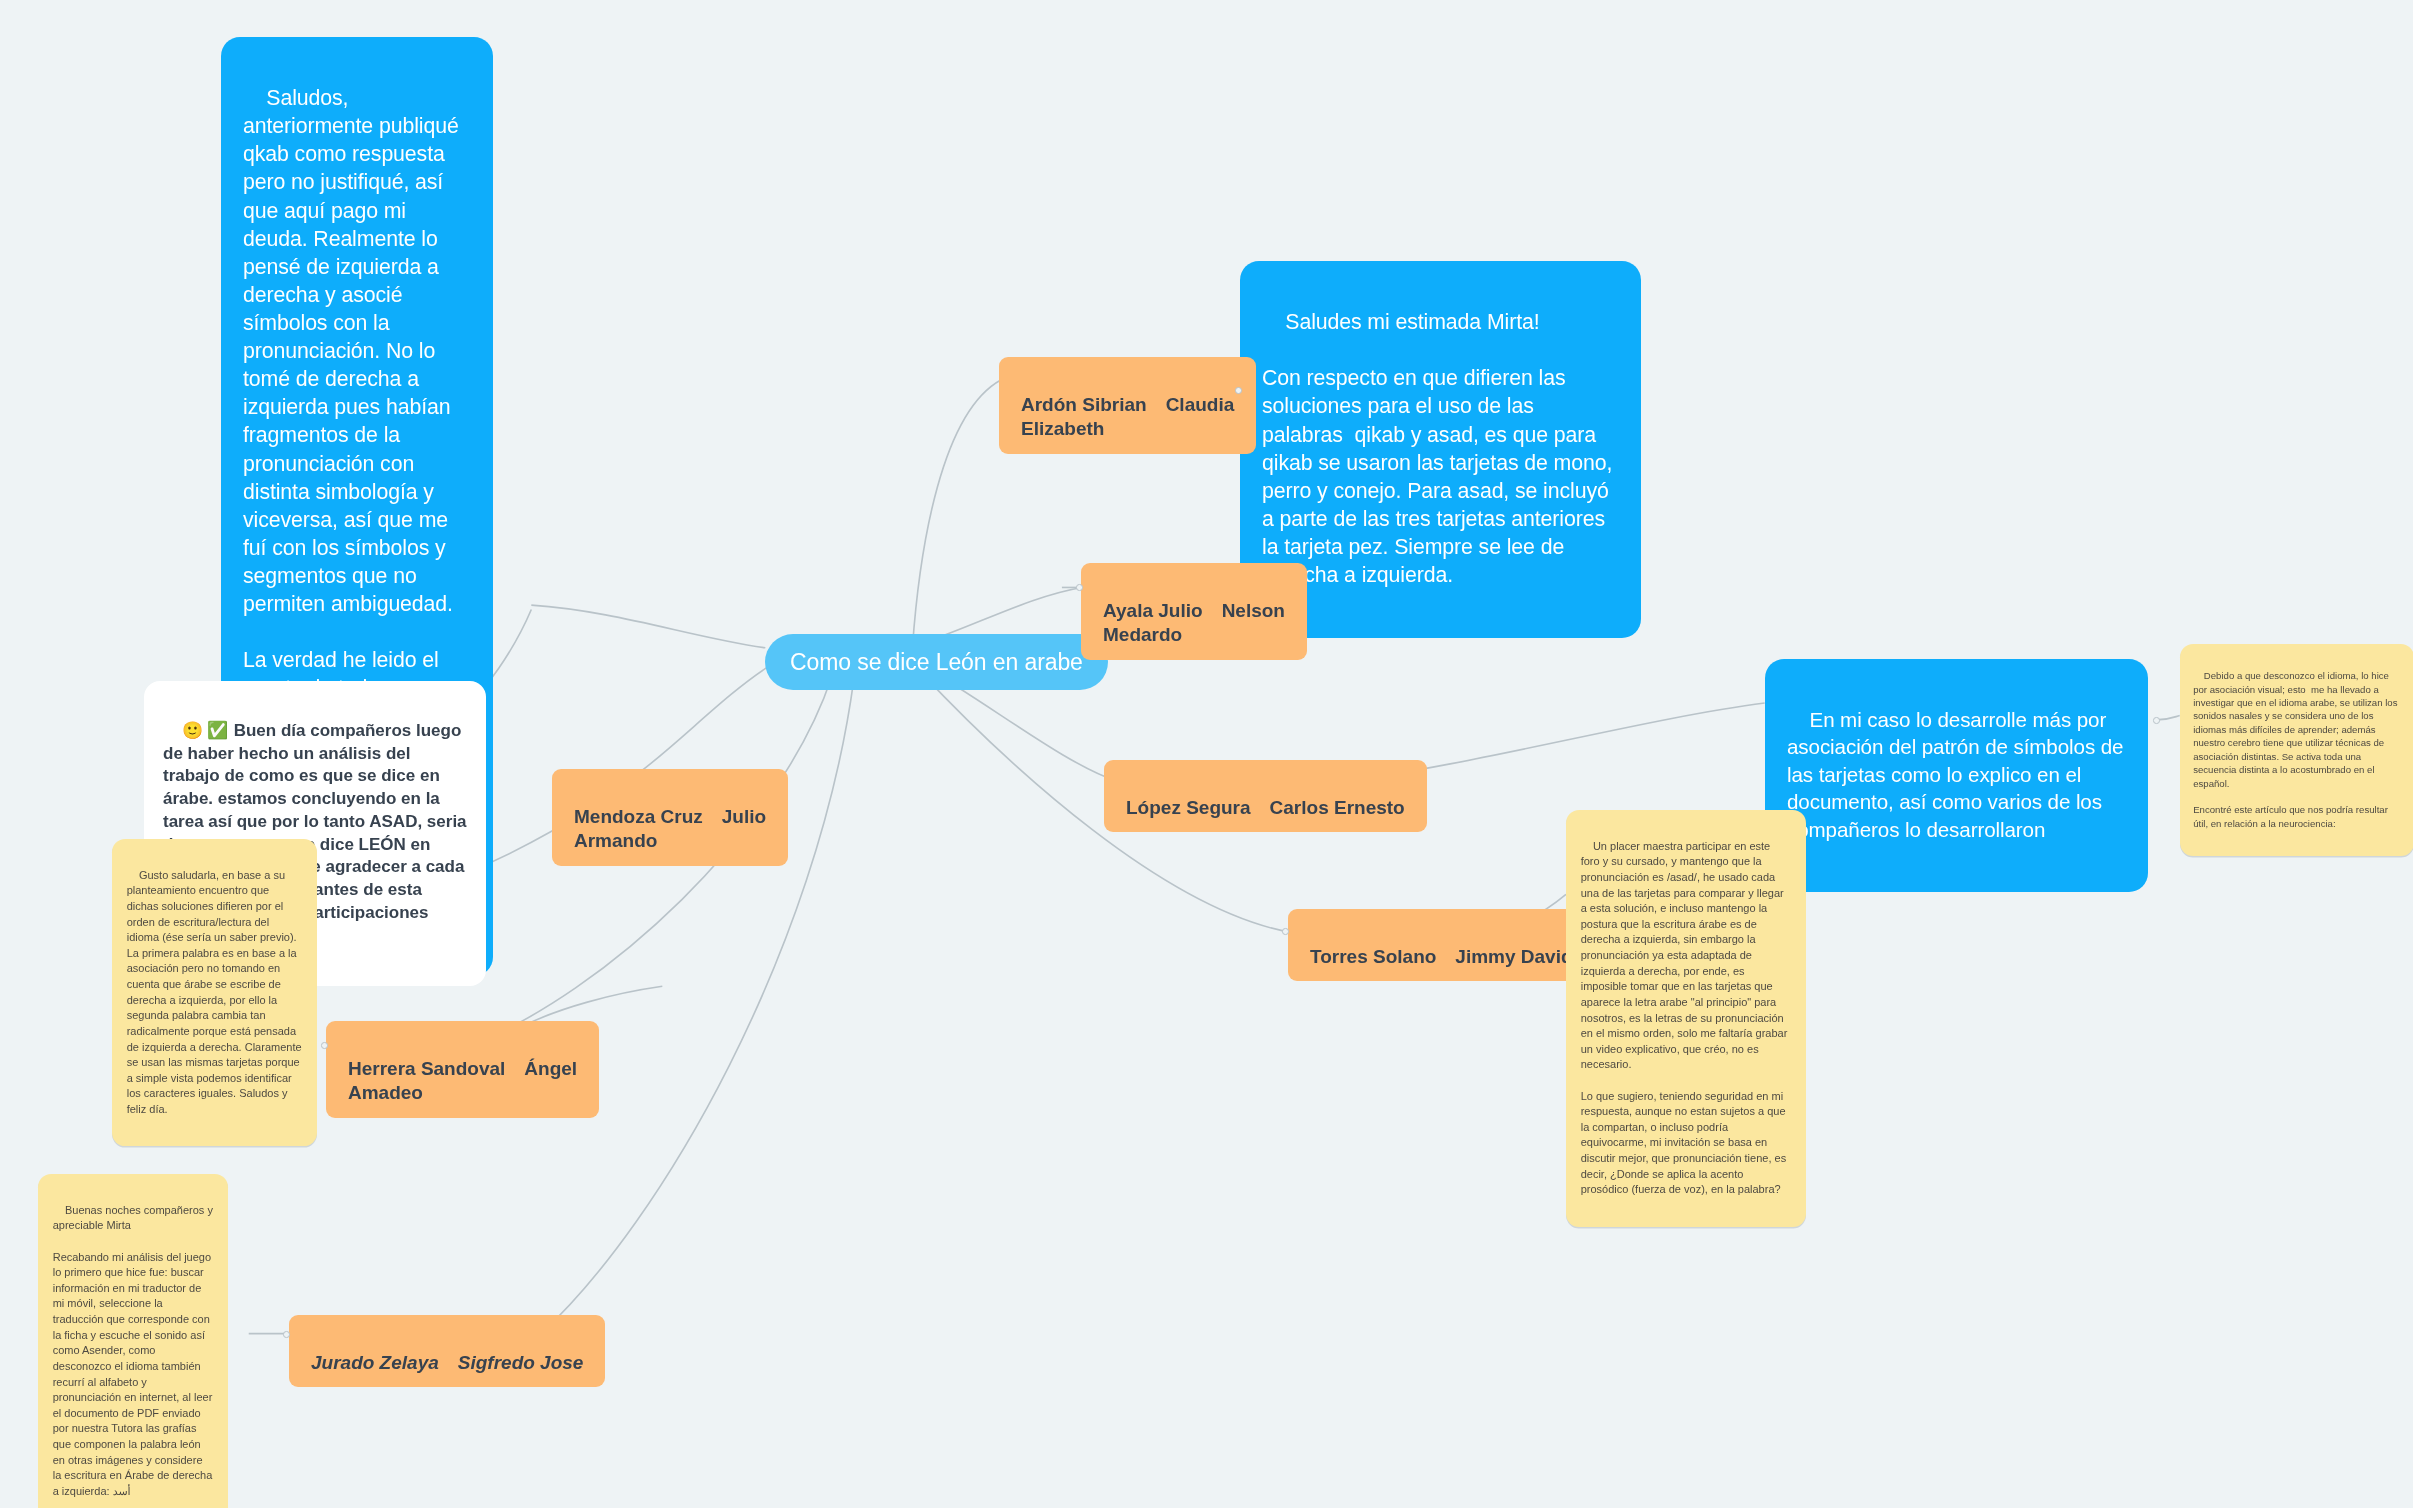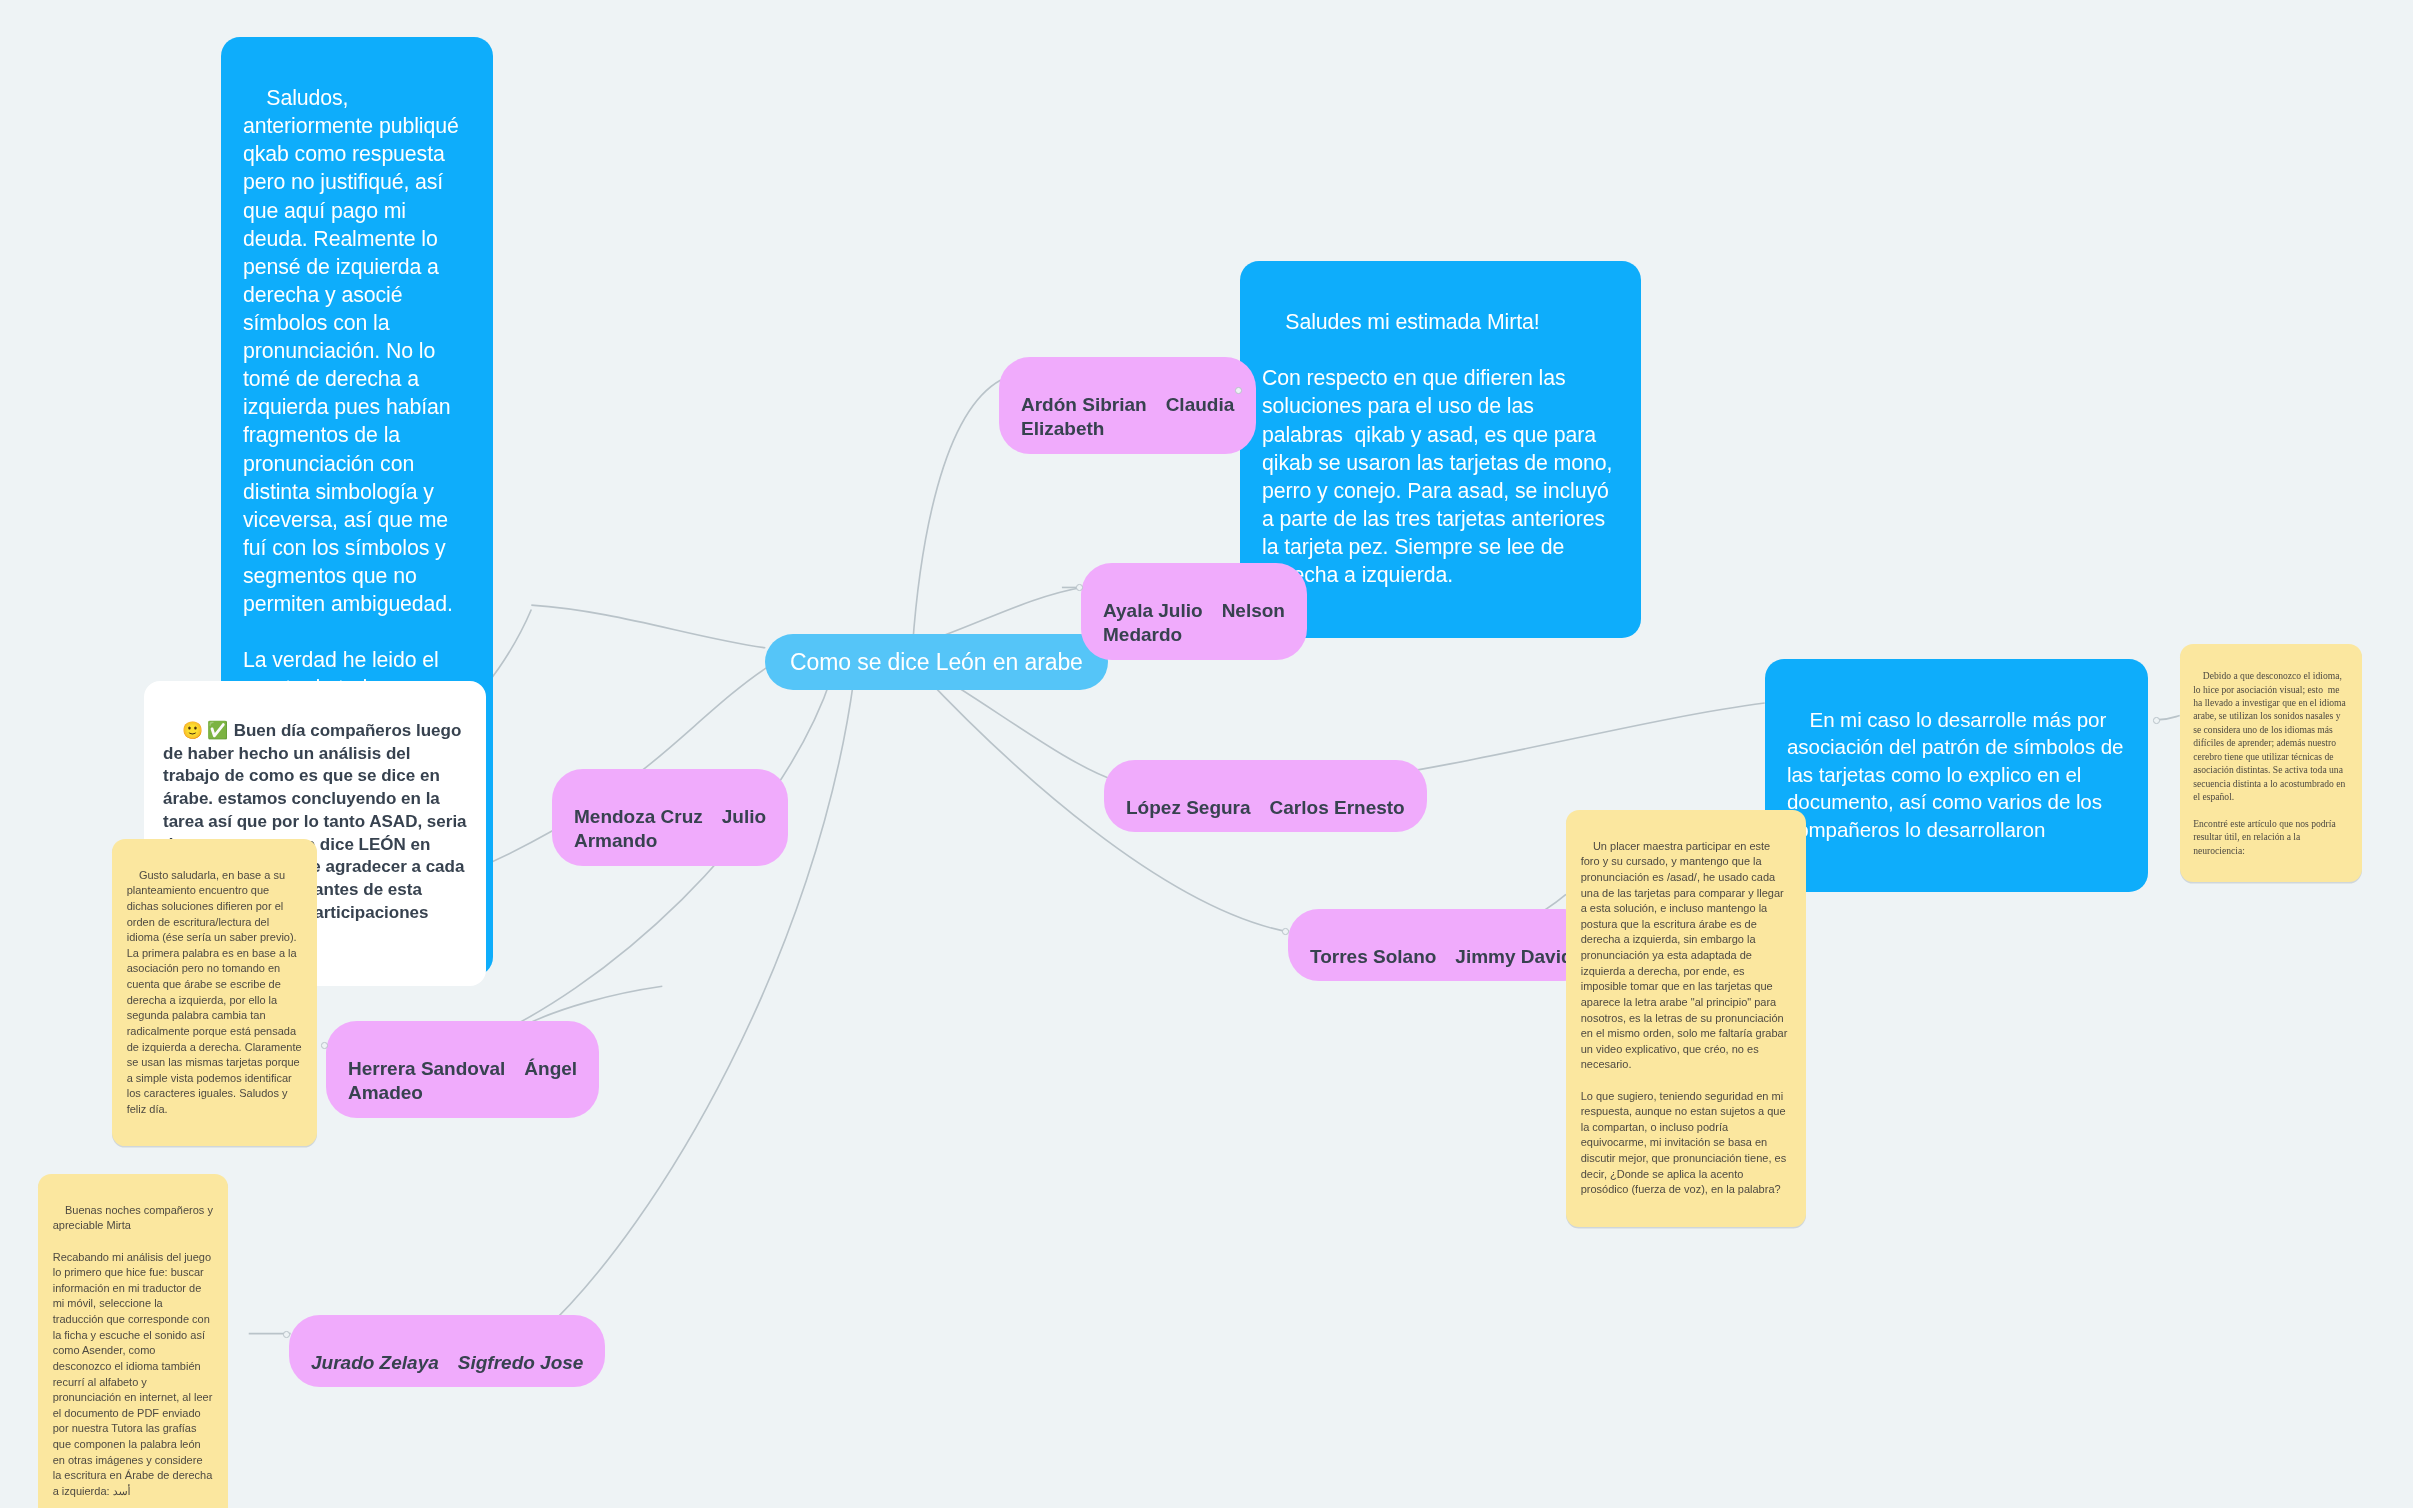--- a/index.html
+++ b/index.html
@@ -41,22 +41,22 @@
     letter-spacing: -0.1px;
     white-space: pre-wrap;
   }
   .bubble-blue.small {
     font-size: 20.6px;
     line-height: 1.34;
   }
 
   
   .chip {
-    background: #f0abfc;
-    border-radius: 31px;
+    background: #fdba74;
+    border-radius: 9px;
     padding: 11.8px 22px;
     color: #37424f;
     font-size: 19px;
     font-weight: bold;
     line-height: 1.28;
     white-space: pre-line;
     display: inline-block;
   }
   .chip .sep { display: inline-block; width: 19px; }
 
@@ -235,21 +235,21 @@
 
 Saludos a todos.</span>
   </div>
 
   <div class="node note-yellow note-shadow" style="left:1566px; top:810px; width:240px;">
     <span>Un placer maestra participar en este foro y su cursado, y mantengo que la pronunciación es /asad/, he usado cada una de las tarjetas para comparar y llegar a esta solución, e incluso mantengo la postura que la escritura árabe es de derecha a izquierda, sin embargo la pronunciación ya esta adaptada de izquierda a derecha, por ende, es imposible tomar que en las tarjetas que aparece la letra arabe "al principio" para nosotros, es la letras de su pronunciación en el mismo orden, solo me faltaría grabar un video explicativo, que créo, no es necesario.
 
 Lo que sugiero, teniendo seguridad en mi respuesta, aunque no estan sujetos a que la compartan, o incluso podría equivocarme, mi invitación se basa en discutir mejor, que pronunciación tiene, es decir, ¿Donde se aplica la acento prosódico (fuerza de voz), en la palabra?</span>
   </div>
 
-  <div class="node note-yellow tiny note-shadow" style="left:2180px; top:644px; width:182px;font-family:Liberation Serif, serif;">
+  <div class="node note-yellow tiny note-shadow" style="left:2180px; top:644px; width:234px;">
     <span>Debido a que desconozco el idioma, lo hice por asociación visual; esto  me ha llevado a investigar que en el idioma arabe, se utilizan los sonidos nasales y se considera uno de los idiomas más difíciles de aprender; además nuestro cerebro tiene que utilizar técnicas de asociación distintas. Se activa toda una secuencia distinta a lo acostumbrado en el español.
 
 Encontré este artículo que nos podría resultar útil, en relación a la neurociencia:</span>
   </div>
 
   <div class="dot" style="left:1235px; top:387px;"></div>
   <div class="dot" style="left:2153px; top:717px;"></div>
   <div class="dot" style="left:283px; top:1331px;"></div>
   <div class="dot" style="left:321px; top:1042px;"></div>
   <div class="dot" style="left:1282px; top:928px;"></div>

